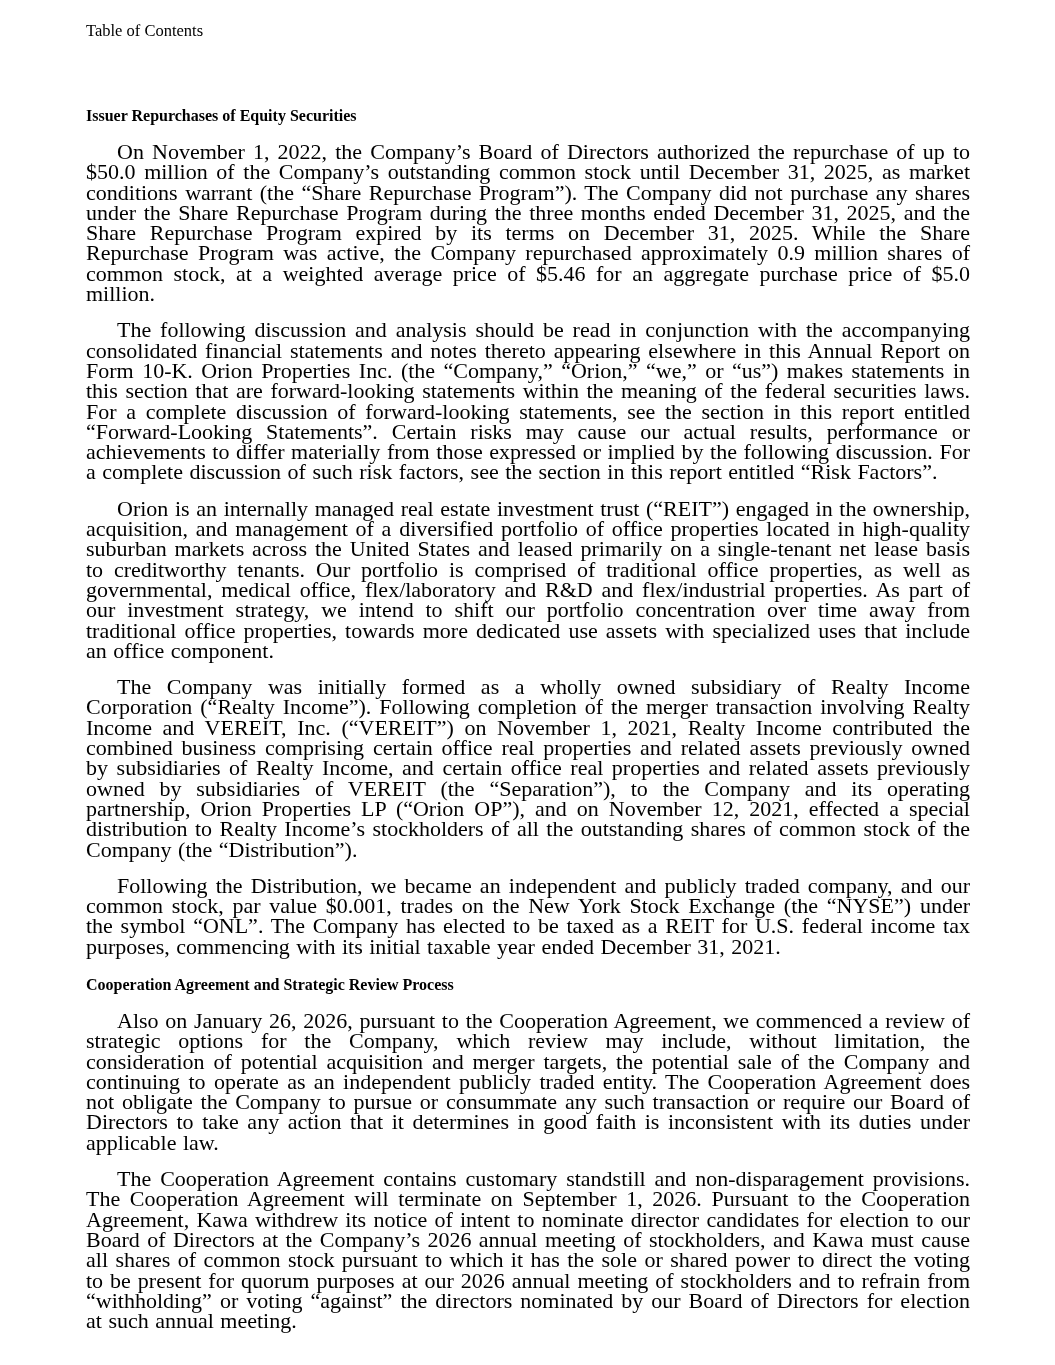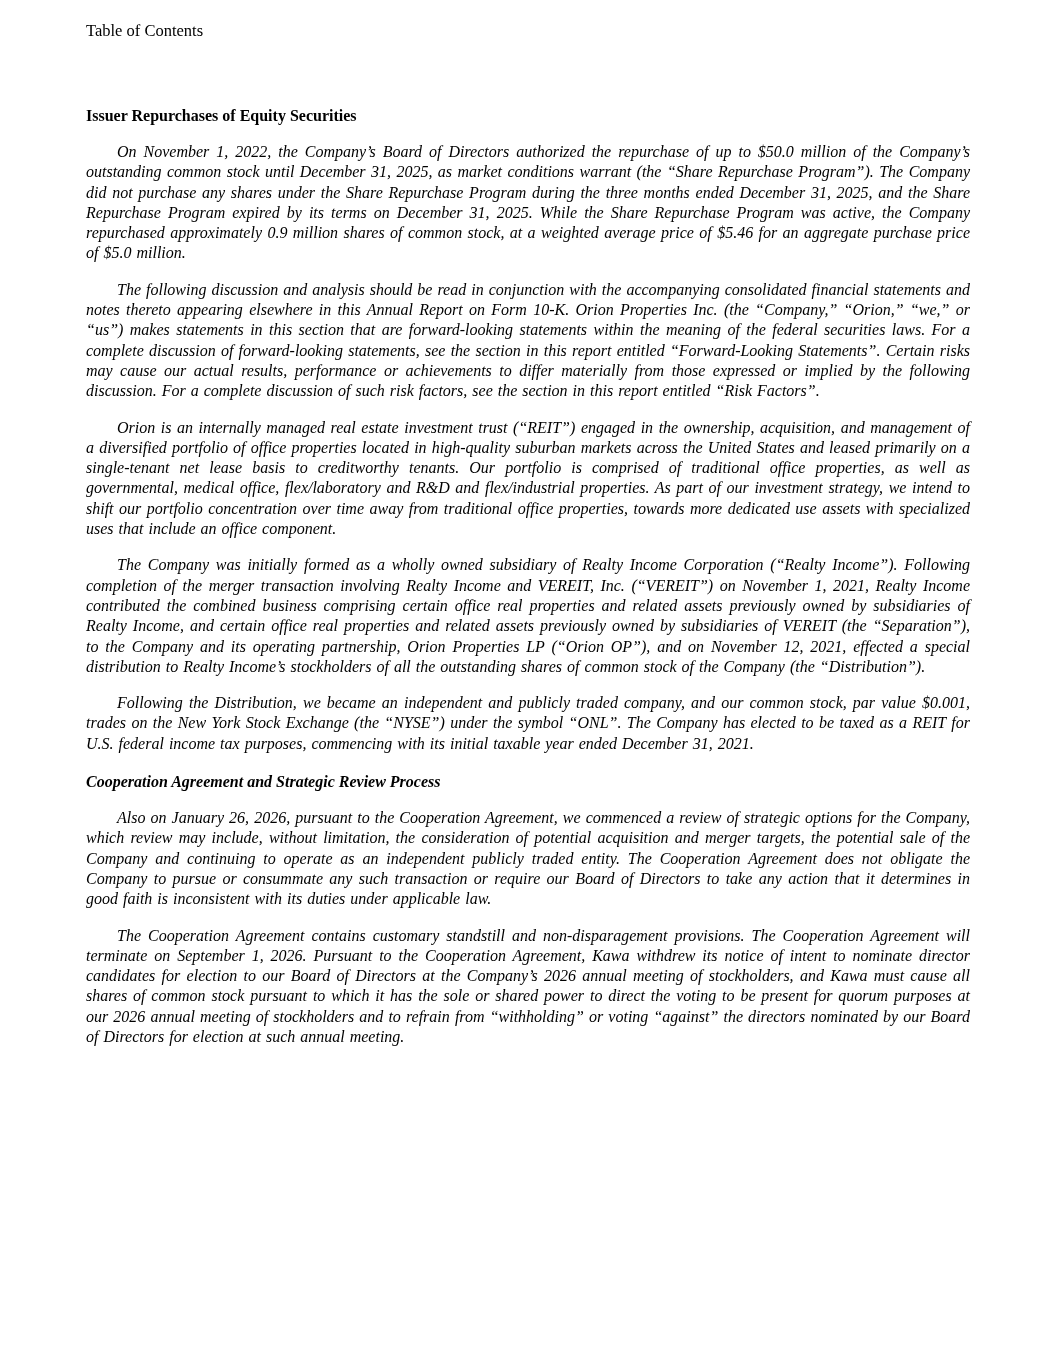--- a/index.html
+++ b/index.html
@@ -18,36 +18,35 @@
     height: 1365px;
     padding: 21px 85px 4px 86px;
   }
   .toc-link {
     font-size: 16.5px;
     line-height: 20px;
     display: inline-block;
   }
   .content { margin-top: 65px; }
   .body-text {
-    font-size: 16px;
+    font-size: 22px;
     line-height: 20.3px;
     text-align: justify;
     text-indent: 31px;
     margin: 0 0 16px 0;
     word-spacing: 1px;
-    font-style: italic;
   }
   .heading {
     font-size: 16px;
     line-height: 20px;
     font-weight: bold;
     margin: 18px 0 16px 0;
   }
   .heading.first { margin-top: 0; }
-  .heading.italic { font-style: italic; }
+  .heading.italic { }
   .page-number {
     position: absolute;
     bottom: 24px;
     left: 0;
     width: 100%;
     text-align: center;
     font-size: 16.5px;
   }
 </style>
 </head>

